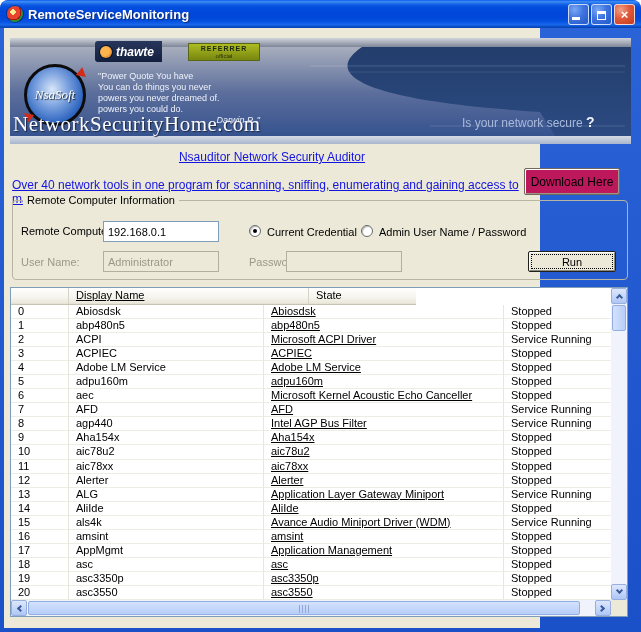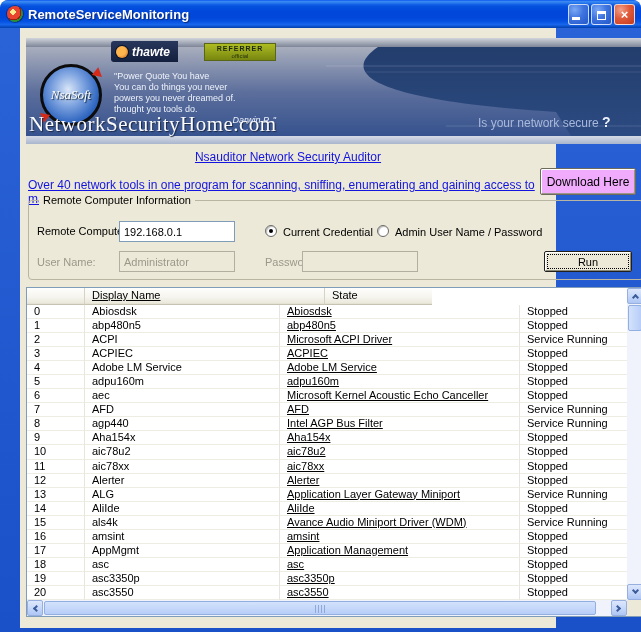--- a/index.html
+++ b/index.html
@@ -20,21 +20,21 @@
   .winbtns { position:absolute; right:6px; top:4px; display:flex; gap:2px; }
   .wbtn { width:21px; height:21px; border-radius:3px; border:1px solid rgba(255,255,255,.75);
     display:flex; align-items:flex-end; justify-content:center; position:relative; cursor:default; }
   .wbtn.min, .wbtn.max { background:radial-gradient(circle at 30% 25%, #7aa8f4 0%, #3f74e0 45%, #2258c8 100%); }
   .wbtn.close { background:radial-gradient(circle at 30% 25%, #f0a088 0%, #e05a3a 45%, #c23a1c 100%); }
   .glyph-min { width:8px; height:3px; background:#fff; margin:0 0 4px -6px; }
   .glyph-max { width:9px; height:9px; border:1px solid #fff; border-top-width:3px; margin:0 auto 4px auto; }
   .glyph-x { color:#fff; font-size:13px; font-weight:bold; line-height:19px; margin:0 auto; }
 
   
-  .client { position:absolute; left:20px; top:28px; width:536px; height:600px; background:#ECE9D8; }
+  .client { position:absolute; left:4px; top:28px; width:536px; height:600px; background:#ECE9D8; }
 
   
   .banner { position:absolute; left:6px; top:10px; width:621px; height:106px; overflow:hidden; }
   .banner svg { position:absolute; left:0; top:0; }
   .thawte-box { position:absolute; left:85px; top:3px; height:21px; display:flex; align-items:center;
     background:linear-gradient(180deg,#27375c,#131f3d); border-radius:3px 0 0 3px; padding:0 8px 0 5px; }
   .thawte-lock { width:12px; height:12px; border-radius:50%; margin-right:4px;
     background:radial-gradient(circle at 40% 40%, #ffb54d 0 45%, #c35a10 100%); box-shadow:0 0 0 1px #0a1228; }
   .thawte-text { color:#fff; font-weight:bold; font-style:italic; font-size:12px; }
   .referrer-badge { position:absolute; left:178px; top:5px; width:72px; height:18px; text-align:center;
@@ -54,21 +54,21 @@
   .site-name { position:absolute; left:3px; top:74px; color:#fbfbfd; font-size:21px;
     font-family:"Liberation Serif",serif; text-shadow:1px 1px 1px #1a2742; letter-spacing:.5px; }
   .tagline { position:absolute; left:452px; top:76px; color:#a9b9dc; font-size:12px; }
   .tagline b { color:#eef2fa; font-size:14px; }
 
   
   .link { color:#1414e0; text-decoration:underline; cursor:pointer; }
   .link1 { position:absolute; left:0; top:122px; width:100%; text-align:center; font-size:12px; }
   .link2 { position:absolute; left:8px; top:150px; font-size:12px; }
   .btn-download { position:absolute; left:520px; top:140px; width:96px; height:27px;
-    background:#f0abfc; border:1px solid #6e6a5c; border-radius:2px; font-size:12px;
+    background:#be185d; border:1px solid #6e6a5c; border-radius:2px; font-size:12px;
     box-shadow:inset 1px 1px 0 #fff, inset -1px -1px 0 #9a968a; cursor:pointer; }
 
   
   .groupbox { position:absolute; left:8px; top:172px; width:616px; height:80px;
     border:1px solid #b9b5a3; border-radius:4px; }
   .group-title { position:absolute; left:10px; top:-7px; background:#ECE9D8; padding:0 4px; font-size:11px; color:#000; }
   .fld-label { position:absolute; font-size:11px; color:#000; }
   .fld-label.dim, .dim { color:#9b988a; }
   .tb { position:absolute; height:21px; border:1px solid #7F9DB9; background:#fff; font-size:11px;
     padding:0 4px; font-family:"Liberation Sans",sans-serif; }
@@ -175,21 +175,21 @@
       </div>
       <div class="nsasoft-logo">
         <span class="nsasoft-text">NsaSoft</span>
         <span class="logo-arrow a1"></span>
         <span class="logo-arrow a2"></span>
       </div>
       <div class="quote">
         <div>"Power Quote You have</div>
         <div>You can do things you never</div>
         <div>powers you never dreamed of.</div>
-        <div>thought you tools do.</div>
+        <div>powers you could do.</div>
         <div class="quote-author">Darwin P. "</div>
       </div>
       <div class="site-name">NetworkSecurityHome.com</div>
       <div class="tagline"><span>Is your network secure</span> <b>?</b></div>
     </div>
 
     <div class="link1"><a class="link">Nsauditor Network Security Auditor</a></div>
     <a class="link link2">Over 40 network tools in one program for scanning, sniffing, enumerating and gaining access to machines.</a>
     <button class="btn-download">Download Here</button>
 

